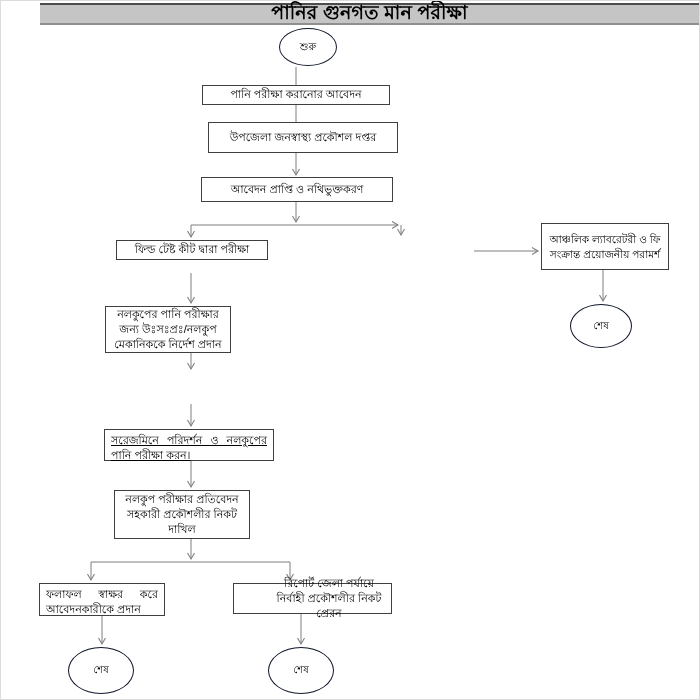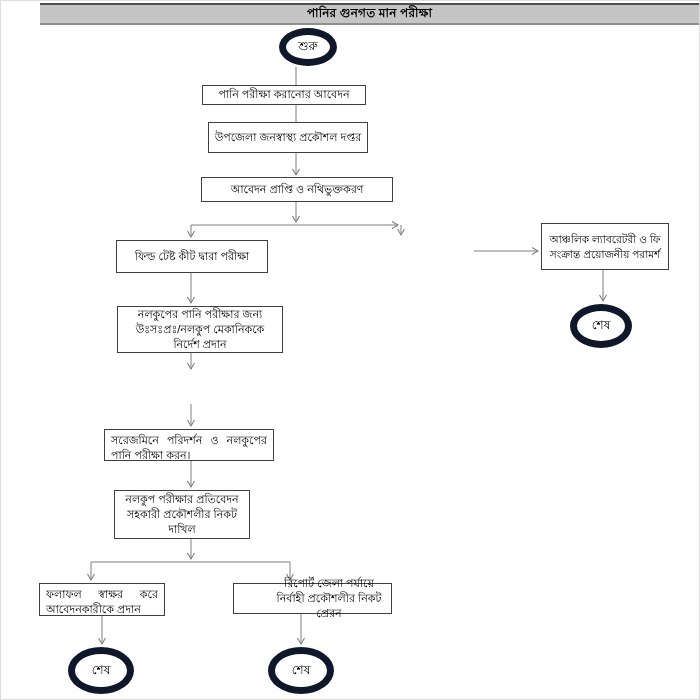--- a/index.html
+++ b/index.html
@@ -5,43 +5,43 @@
   html,body{margin:0;padding:0;background:#fff;}
   .canvas{
     position:relative;width:700px;height:700px;background:#ffffff;
     border:1px solid #dcdcdc;box-sizing:border-box;overflow:hidden;
     font-family:"Liberation Sans",sans-serif;color:#000;
   }
   .titlebar{
     position:absolute;top:2px;left:0;right:0;height:22px;
     background:#c5c5c5;border-top:2px solid #4d4d4d;border-bottom:2px solid #8f8f8f;
     display:flex;align-items:center;justify-content:center;
-    font-weight:bold;font-size:12px;letter-spacing:.2px;box-sizing:border-box;margin-left:39px;
+    font-weight:bold;font-size:19px;letter-spacing:.2px;box-sizing:border-box;margin-left:39px;
   }
   svg.connectors{position:absolute;left:0;top:0;width:700px;height:700px;}
   .box{
     position:absolute;background:#fff;border:1px solid #3f3f3f;
     display:flex;align-items:center;justify-content:center;text-align:center;
     font-size:11px;line-height:1.38;padding:1px 3px;box-sizing:border-box;
   }
   .box.justify{display:block;text-align:justify;text-align-last:left;padding:3px 6px;}
   .oval{
-    position:absolute;background:#fff;border:7px solid #0f172a;border-radius:50%;
-    display:flex;align-items:center;justify-content:center;font-size:12px;box-sizing:border-box;
+    position:absolute;background:#fff;border:1px solid #0f172a;border-radius:50%;
+    display:flex;align-items:center;justify-content:center;font-size:10px;box-sizing:border-box;
   }
   #start{left:278px;top:27px;width:58px;height:38px;}
-  #n-apply{left:201px;top:84px;width:164px;height:20px;}
-  #n-office{left:207px;top:121px;width:160px;height:31px;}
+  #n-apply{left:201px;top:84px;width:188px;height:20px;}
+  #n-office{left:207px;top:121px;width:190px;height:31px;}
   #n-receive{left:200px;top:176px;width:192px;height:25px;}
-  #n-fieldtest{left:115px;top:239px;width:152px;height:33px;}
+  #n-fieldtest{left:115px;top:239px;width:152px;height:20px;}
   #n-lab{left:327px;top:237px;width:146px;height:27px;}
   #n-regional{left:540px;top:222px;width:128px;height:47px;font-size:10.5px;}
-  #n-instruct{left:116px;top:305px;width:166px;height:47px;}
+  #n-instruct{left:104px;top:305px;width:126px;height:47px;}
   #n-inform{left:113px;top:371px;width:147px;height:32px;}
-  #n-inspect{left:103px;top:428px;width:170px;height:32px;}
+  #n-inspect{left:103px;top:428px;width:170px;height:32px;text-decoration:underline;}
   #n-report{left:113px;top:489px;width:136px;height:49px;}
   #n-result{left:38px;top:582px;width:126px;height:33px;}
   #n-send{left:232px;top:582px;width:159px;height:31px;padding-left:36px;}
   #end-1{left:569px;top:303px;width:62px;height:44px;}
   #end-2{left:67px;top:646px;width:66px;height:47px;}
   #end-3{left:267px;top:646px;width:66px;height:47px;}
 </style>
 </head>
 <body>
 

